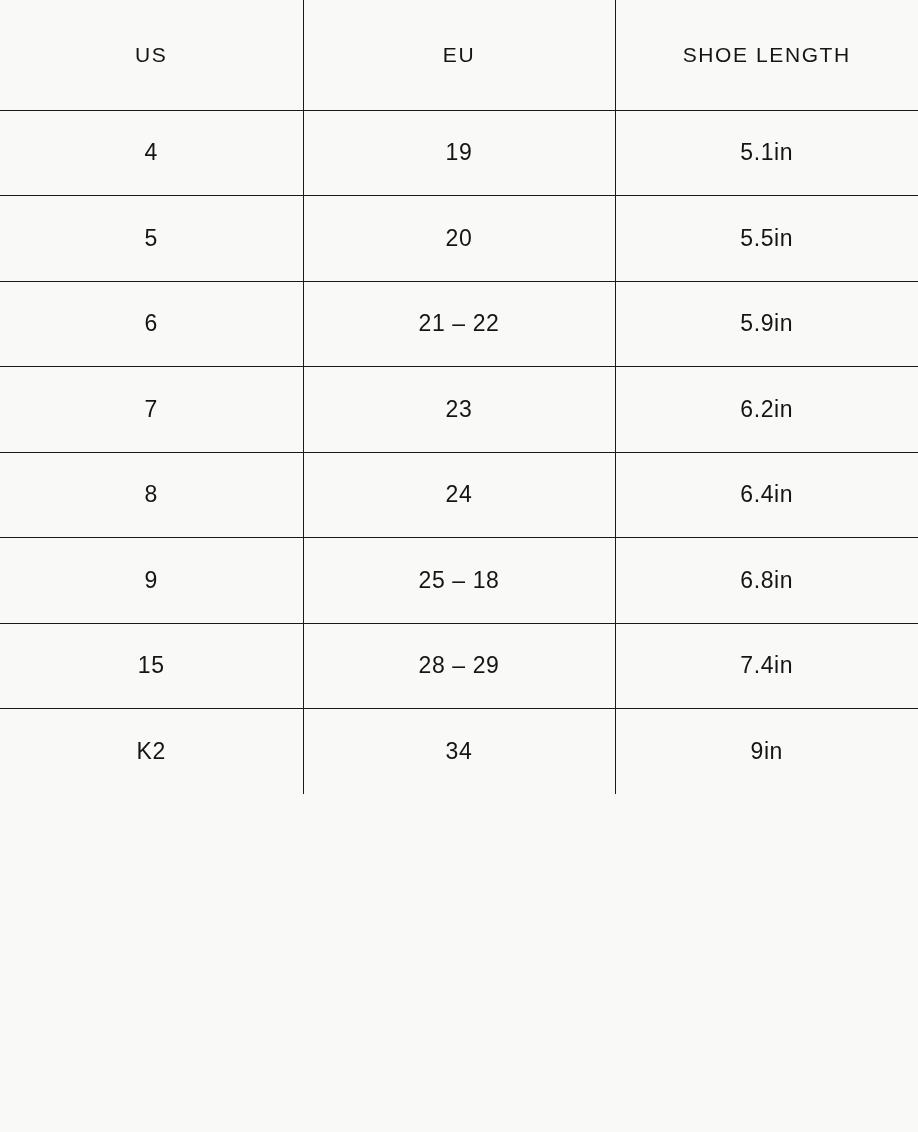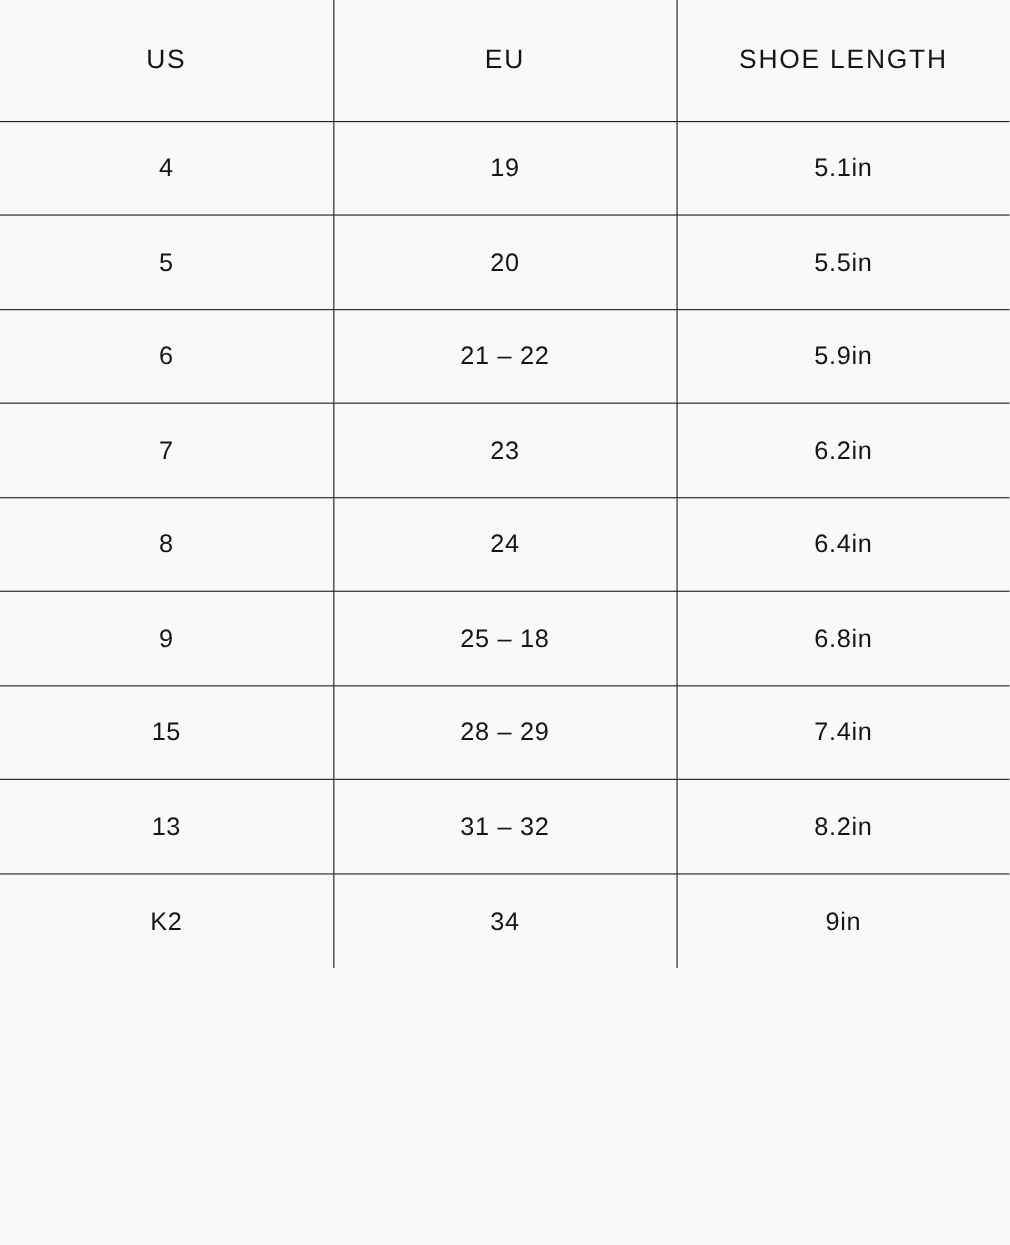--- a/index.html
+++ b/index.html
@@ -50,21 +50,21 @@
 
   
   table.size-table th:last-child,
   table.size-table td:last-child {
     border-right: none;
   }
 
   
   table.size-table thead th {
     height: 110px;
-    font-size: 24px;
+    font-size: 21px;
     letter-spacing: 1.6px;
     text-transform: uppercase;
     font-weight: 300;
   }
 
   
   table.size-table tbody td {
     height: 85.5px;
     font-size: 23px;
     letter-spacing: 0.6px;
@@ -185,31 +185,20 @@
           </td>
         <td>
             <span class="cell-text">28 – 29</span>
           </td>
         <td>
             <span class="cell-text">7.4in</span>
           </td>
       </tr>
 
 
-      <tr>
-        <td>
-            <span class="cell-text">13</span>
-          </td>
-        <td>
-            <span class="cell-text">31 – 32</span>
-          </td>
-        <td>
-            <span class="cell-text">8.2in</span>
-          </td>
-      </tr>
 
 
       <tr>
         <td>
             <span class="cell-text">K2</span>
           </td>
         <td>
             <span class="cell-text">34</span>
           </td>
         <td>

